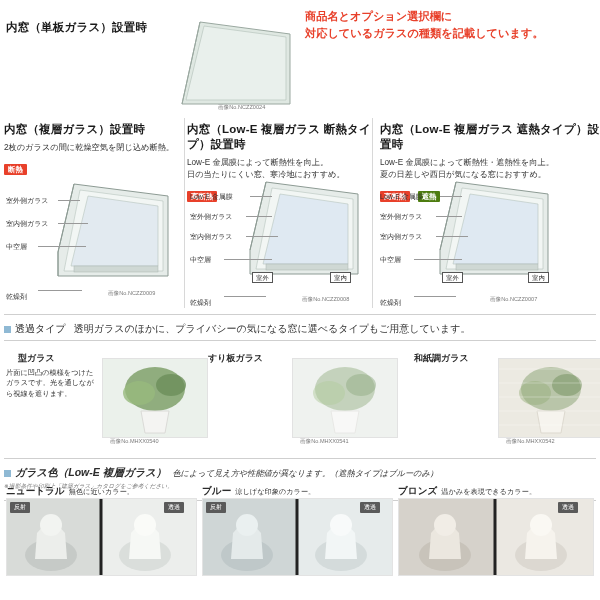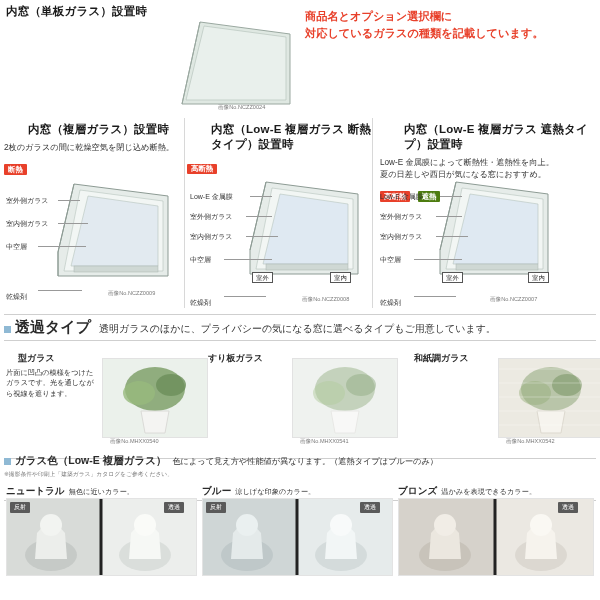--- a/index.html
+++ b/index.html
@@ -24,47 +24,47 @@
   .tag-kou{background:#e8402a;}
   .tag-shanetsu{background:#4d7c0f;}
   .lbl{font-size:7px;color:#333;white-space:nowrap;}
   .leader{position:absolute;background:#999;height:1px;transform-origin:left center;}
 
   
   .headline{position:absolute;left:305px;top:8px;width:290px;
      font-size:11.2px;font-weight:bold;color:#e8402a;line-height:1.5;}
 
   
-  .s1-title{position:absolute;left:6px;top:4px;}
+  .s1-title{position:absolute;left:6px;top:20px;}
   .glass-top{position:absolute;left:178px;top:18px;width:120px;height:88px;}
 
   
   .col{position:absolute;top:122px;}
   .col1{left:4px;width:180px;}
   .col2{left:187px;width:186px;}
   .col3{left:380px;width:222px;}
-  .col .sec-title{display:block;margin-bottom:5px;margin-left:24px;}
+  .col .sec-title{display:block;margin-bottom:5px;}
   .col .body-txt{display:block;margin-bottom:4px;}
 
   .divider-v{position:absolute;top:118px;width:1px;height:190px;background:#d8d8d8;}
 
   
   .s-trans{position:absolute;left:4px;top:318px;width:592px;}
   .bullet{display:inline-block;width:7px;height:7px;background:#8fb9d4;margin-right:4px;vertical-align:-1px;}
-  .trans-head{font-size:15px;font-weight:bold;}
+  .trans-head{font-size:10px;font-weight:normal;}
   .trans-sub{font-size:10px;color:#333;margin-left:8px;}
   .rule{position:absolute;left:4px;width:592px;height:1px;background:#cfcfcf;}
 
   .tcol{position:absolute;top:352px;}
   .tcol .t-name{font-size:9px;font-weight:bold;margin-bottom:3px;display:block;padding-left:12px;}
   .tcol .t-desc{font-size:7.2px;line-height:1.45;color:#333;width:88px;}
   .photo{position:absolute;top:0;width:104px;height:78px;border:1px solid #e2e2e2;overflow:hidden;background:#dfe3e0;}
 
   
-  .s-color{position:absolute;left:4px;top:450px;width:592px;}
+  .s-color{position:absolute;left:4px;top:462px;width:592px;font-style:italic;}
   .c-head{font-size:10.5px;font-weight:bold;}
   .c-sub{font-size:8.2px;color:#333;margin-left:6px;}
   .c-note{font-size:5.8px;color:#7b7b7b;margin-top:2px;display:block;}
   .ccol{position:absolute;top:480px;}
   .c-name{font-size:9.6px;font-weight:bold;}
   .c-desc{font-size:7.2px;color:#333;margin-left:4px;}
   .c-img{position:absolute;top:18px;width:189px;height:76px;border:1px solid #e3e3e3;background:#efefef;overflow:hidden;}
   .badge{position:absolute;background:#5a5a5a;color:#fff;font-size:6px;padding:1px 4px;border-radius:1px;}
 
   
@@ -115,20 +115,22 @@
   <div class="lbl" style="position:absolute;left:6px;top:219px;">室内側ガラス</div>
   <div class="leader" style="left:58px;top:223px;width:30px;"></div>
   <div class="lbl" style="position:absolute;left:6px;top:242px;">中空層</div>
   <div class="leader" style="left:38px;top:246px;width:48px;"></div>
   <div class="lbl" style="position:absolute;left:6px;top:292px;">乾燥剤</div>
   <div class="leader" style="left:38px;top:290px;width:44px;"></div>
   <div class="caption" style="position:absolute;left:108px;top:290px;">画像No.NCZZ0009</div>
 
   <div class="col col2">
     <span class="sec-title">内窓（Low-E 複層ガラス 断熱タイプ）設置時</span>
+    <span class="body-txt" style="white-space:pre-line">Low-E 金属膜によって断熱性を向上。
+日の当たりにくい窓、寒冷地におすすめ。</span>
     <span class="tag tag-kou">高断熱</span>
   </div>
 
   <div style="position:absolute;left:238px;top:178px;width:128px;height:116px;">
     <svg width="128" height="116" viewBox="0 0 128 116">
       <polygon points="28,4 120,16 120,96 12,96 12,72" fill="#e6ece9" stroke="#8d9b94" stroke-width="1"></polygon>
       <polygon points="34,10 115,21 115,91 18,91" fill="#f2f6f4" stroke="#b7c4bd" stroke-width="0.6"></polygon>
       <polygon points="42,16 110,26 110,86 25,86" fill="#dfe9f2" stroke="#b7c4bd" stroke-width="0.6"></polygon>
       <line x1="28" y1="4" x2="12" y2="72" stroke="#8d9b94" stroke-width="1"></line>
       <rect x="28" y="86" width="82" height="6" fill="#cfd8d4" stroke="#a8b4af" stroke-width="0.5"></rect>

